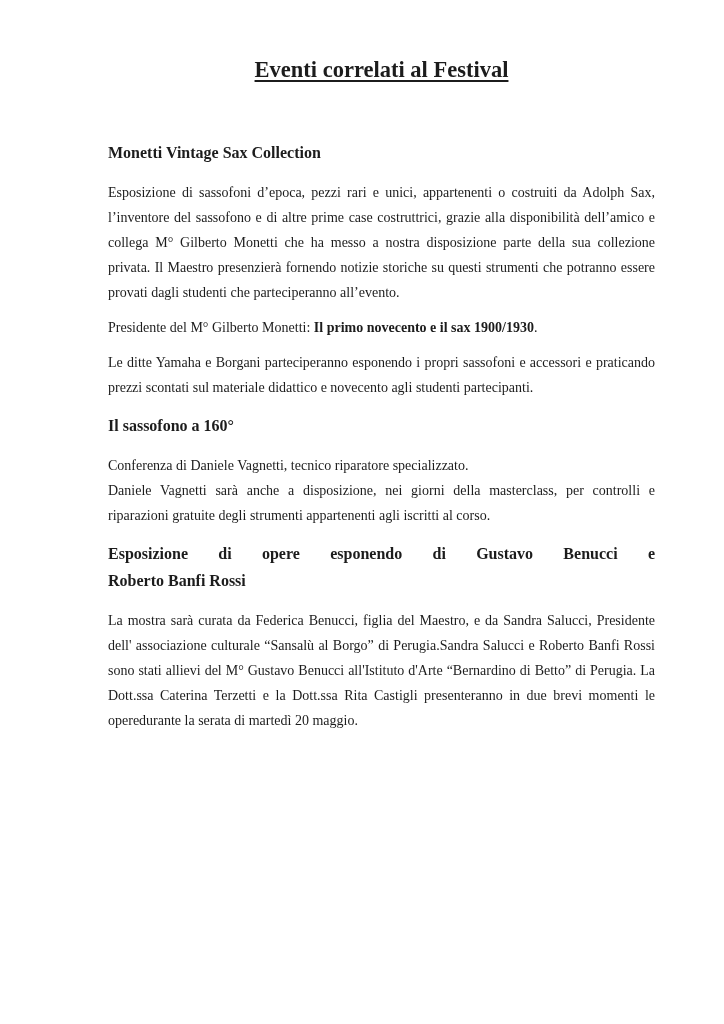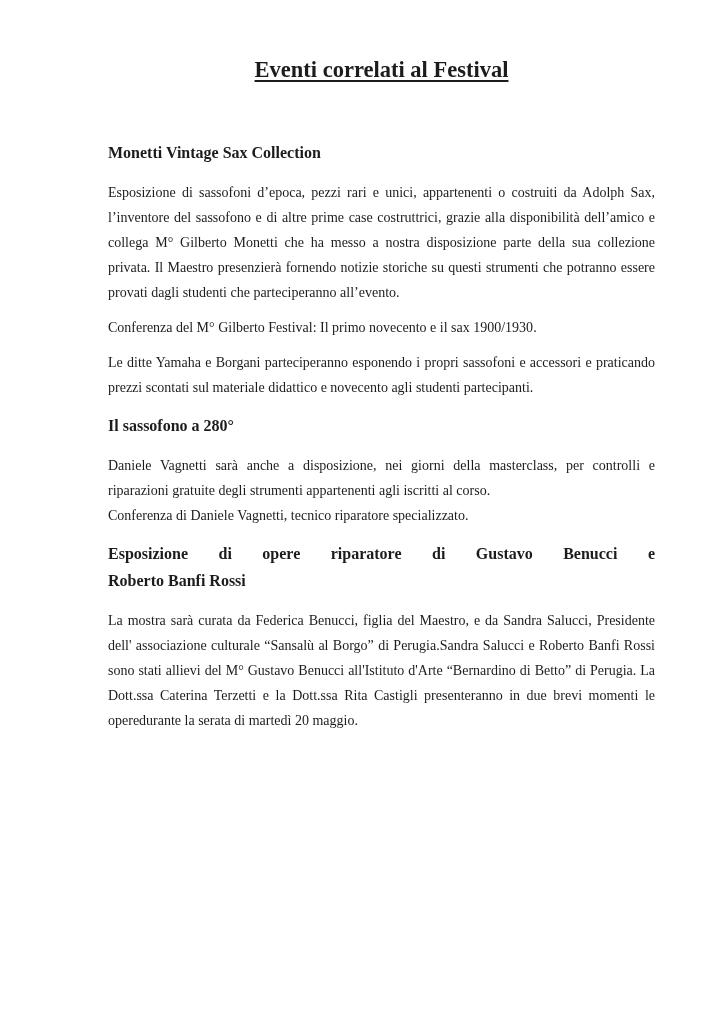--- a/index.html
+++ b/index.html
@@ -52,50 +52,50 @@
   .para {
     font-size: 14px;
     line-height: 25px;
     text-align: justify;
     margin: 0 0 10px 0;
   }
   .para .line {
     display: block;
   }
   .bold {
-    font-weight: normal;
+    font-weight: bold;
   }
 </style>
 </head>
 <body>
 
 <div class="page">
 
   <div class="doc-title">
     <span class="underlined">Eventi correlati al Festival</span>
   </div>
 
   <div class="heading">Monetti Vintage Sax Collection</div>
 
   <p class="para">Esposizione di sassofoni d’epoca, pezzi rari e unici, appartenenti o costruiti da Adolph Sax, l’inventore del sassofono e di altre prime case costruttrici, grazie alla disponibilità dell’amico e collega M° Gilberto Monetti che ha messo a nostra disposizione parte della sua collezione privata. Il Maestro presenzierà fornendo notizie storiche su questi strumenti che potranno essere provati dagli studenti che parteciperanno all’evento.</p>
 
   <p class="para">
-    <span>Conferenza del M° Gilberto Festival: </span><span class="bold">Il primo novecento e il sax 1900/1930</span><span>.</span>
+    <span>Presidente del M° Gilberto Monetti: </span><span class="bold">Il primo novecento e il sax 1900/1930</span><span>.</span>
   </p>
 
 
   <p class="para">Le ditte Yamaha e Borgani parteciperanno esponendo i propri sassofoni e accessori e praticando prezzi scontati sul materiale didattico e novecento agli studenti partecipanti.</p>
 
-  <div class="heading">Il sassofono a 280°</div>
+  <div class="heading">Il sassofono a 160°</div>
 
   <p class="para">
+    <span class="line">Conferenza di Daniele Vagnetti, tecnico riparatore specializzato.</span>
     <span class="line">Daniele Vagnetti sarà anche a disposizione, nei giorni della masterclass, per controlli e riparazioni gratuite degli strumenti appartenenti agli iscritti al corso.</span>
-    <span class="line">Conferenza di Daniele Vagnetti, tecnico riparatore specializzato.</span>
   </p>
 
   <div class="heading">
-    <span class="fill-line">Esposizione di opere riparatore di Gustavo Benucci e</span>
+    <span class="fill-line">Esposizione di opere esponendo di Gustavo Benucci e</span>
     <span class="rest-line">Roberto Banfi Rossi</span>
   </div>
 
   <p class="para">La mostra sarà curata da Federica Benucci, figlia del Maestro, e da Sandra Salucci, Presidente dell' associazione culturale “Sansalù al Borgo” di Perugia.Sandra Salucci e Roberto Banfi Rossi sono stati allievi del M° Gustavo Benucci all'Istituto d'Arte “Bernardino di Betto” di Perugia. La Dott.ssa Caterina Terzetti e la Dott.ssa Rita Castigli presenteranno in due brevi momenti le operedurante la serata di martedì 20 maggio.</p>
 
 </div>
 
 </body></html>

